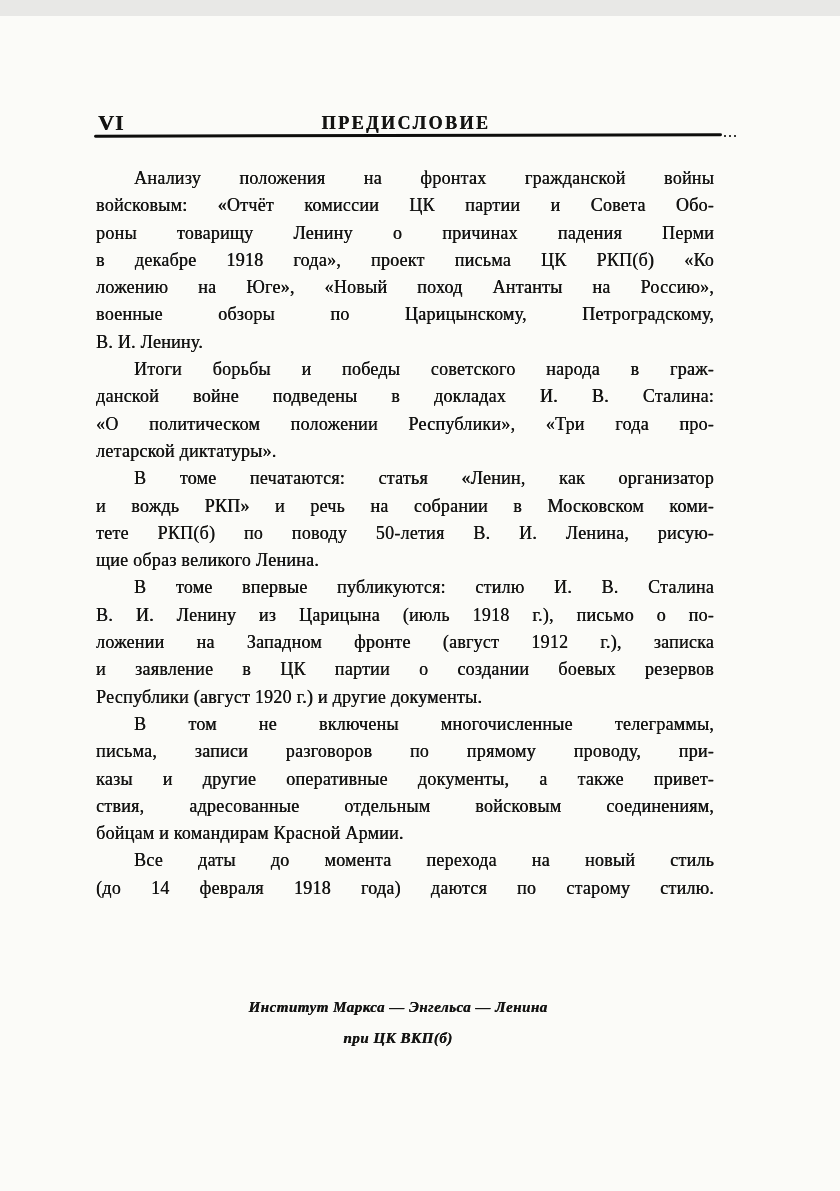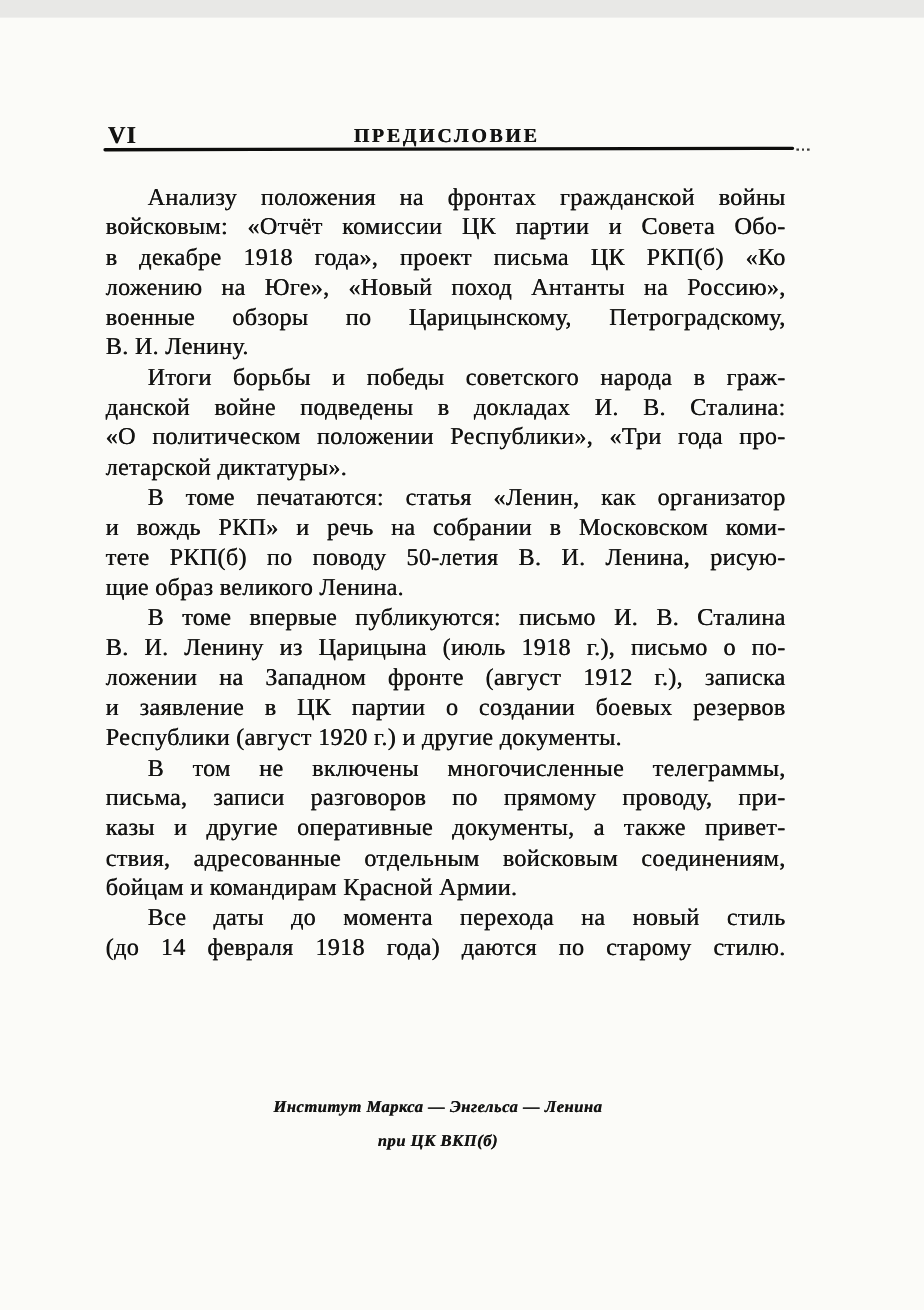--- a/index.html
+++ b/index.html
@@ -62,21 +62,21 @@
     width: 12px;
     height: 2px;
     background: repeating-linear-gradient(to right, #3a3a38 0 2px, transparent 2px 5px);
   }
   
   .page-body {
     position: absolute;
     top: 149px;
     left: 96px;
     width: 618px;
-    font-size: 22px;
+    font-size: 18px;
     line-height: 27.3px;
     letter-spacing: 0.25px;
     text-shadow: 0.35px 0 0 currentColor;
   }
   .paragraph { margin: 0; }
   .line {
     text-align: justify;
     text-align-last: justify;
     white-space: normal;
   }
@@ -109,39 +109,40 @@
     <span class="head-title">ПРЕДИСЛОВИЕ</span>
   </div>
 
   <div class="head-rule"></div>
   <div class="head-rule-tail"></div>
 
   <div class="page-body">
       <div class="paragraph">
         <div class="line first">Анализу положения на фронтах гражданской войны</div>
         <div class="line">войсковым: «Отчёт комиссии ЦК партии и Совета Обо-</div>
+        <div class="line">роны товарищу Ленину о причинах падения Перми</div>
         <div class="line">в декабре 1918 года», проект письма ЦК РКП(б) «Ко</div>
         <div class="line">ложению на Юге», «Новый поход Антанты на Россию»,</div>
         <div class="line">военные обзоры по Царицынскому, Петроградскому,</div>
         <div class="line last">В. И. Ленину.</div>
       </div>
       <div class="paragraph">
         <div class="line first">Итоги борьбы и победы советского народа в граж-</div>
         <div class="line">данской войне подведены в докладах И. В. Сталина:</div>
         <div class="line">«О политическом положении Республики», «Три года про-</div>
         <div class="line last">летарской диктатуры».</div>
       </div>
       <div class="paragraph">
         <div class="line first">В томе печатаются: статья «Ленин, как организатор</div>
         <div class="line">и вождь РКП» и речь на собрании в Московском коми-</div>
         <div class="line">тете РКП(б) по поводу 50-летия В. И. Ленина, рисую-</div>
         <div class="line last">щие образ великого Ленина.</div>
       </div>
       <div class="paragraph">
-        <div class="line first">В томе впервые публикуются: письмо И. В. Сталина</div>
+        <div class="line first">В томе впервые публикуются: стилю И. В. Сталина</div>
         <div class="line">В. И. Ленину из Царицына (июль 1918 г.), письмо о по-</div>
         <div class="line">ложении на Западном фронте (август 1912 г.), записка</div>
         <div class="line">и заявление в ЦК партии о создании боевых резервов</div>
         <div class="line last">Республики (август 1920 г.) и другие документы.</div>
       </div>
       <div class="paragraph">
         <div class="line first">В том не включены многочисленные телеграммы,</div>
         <div class="line">письма, записи разговоров по прямому проводу, при-</div>
         <div class="line">казы и другие оперативные документы, а также привет-</div>
         <div class="line">ствия, адресованные отдельным войсковым соединениям,</div>

